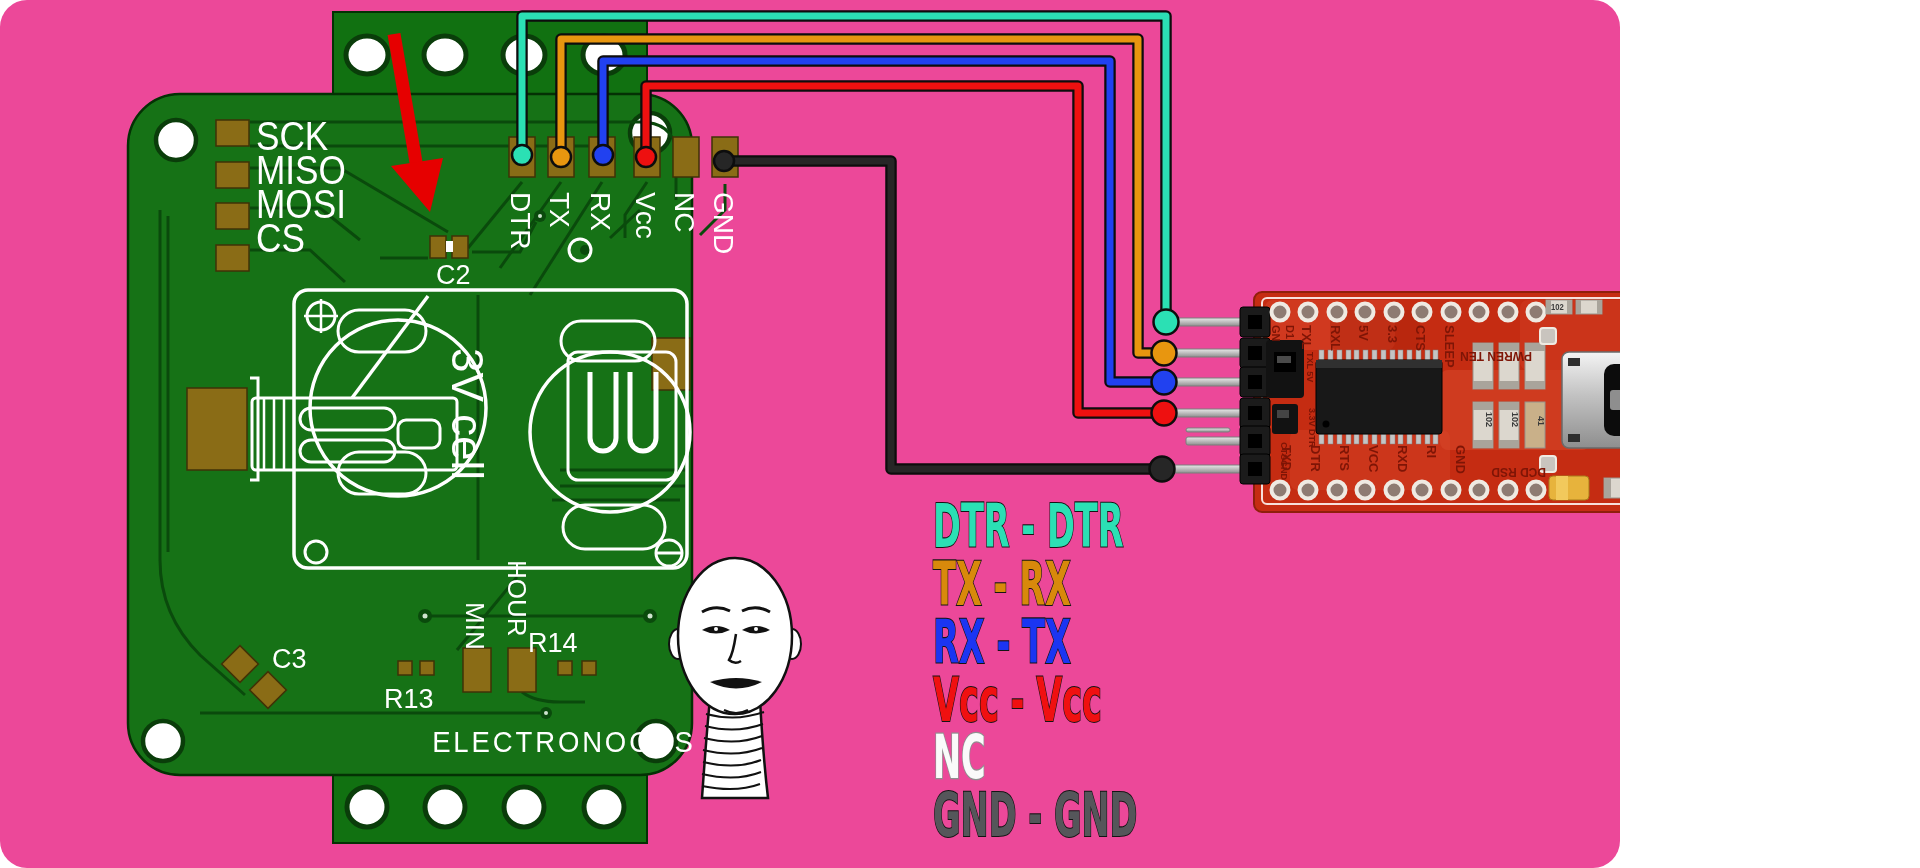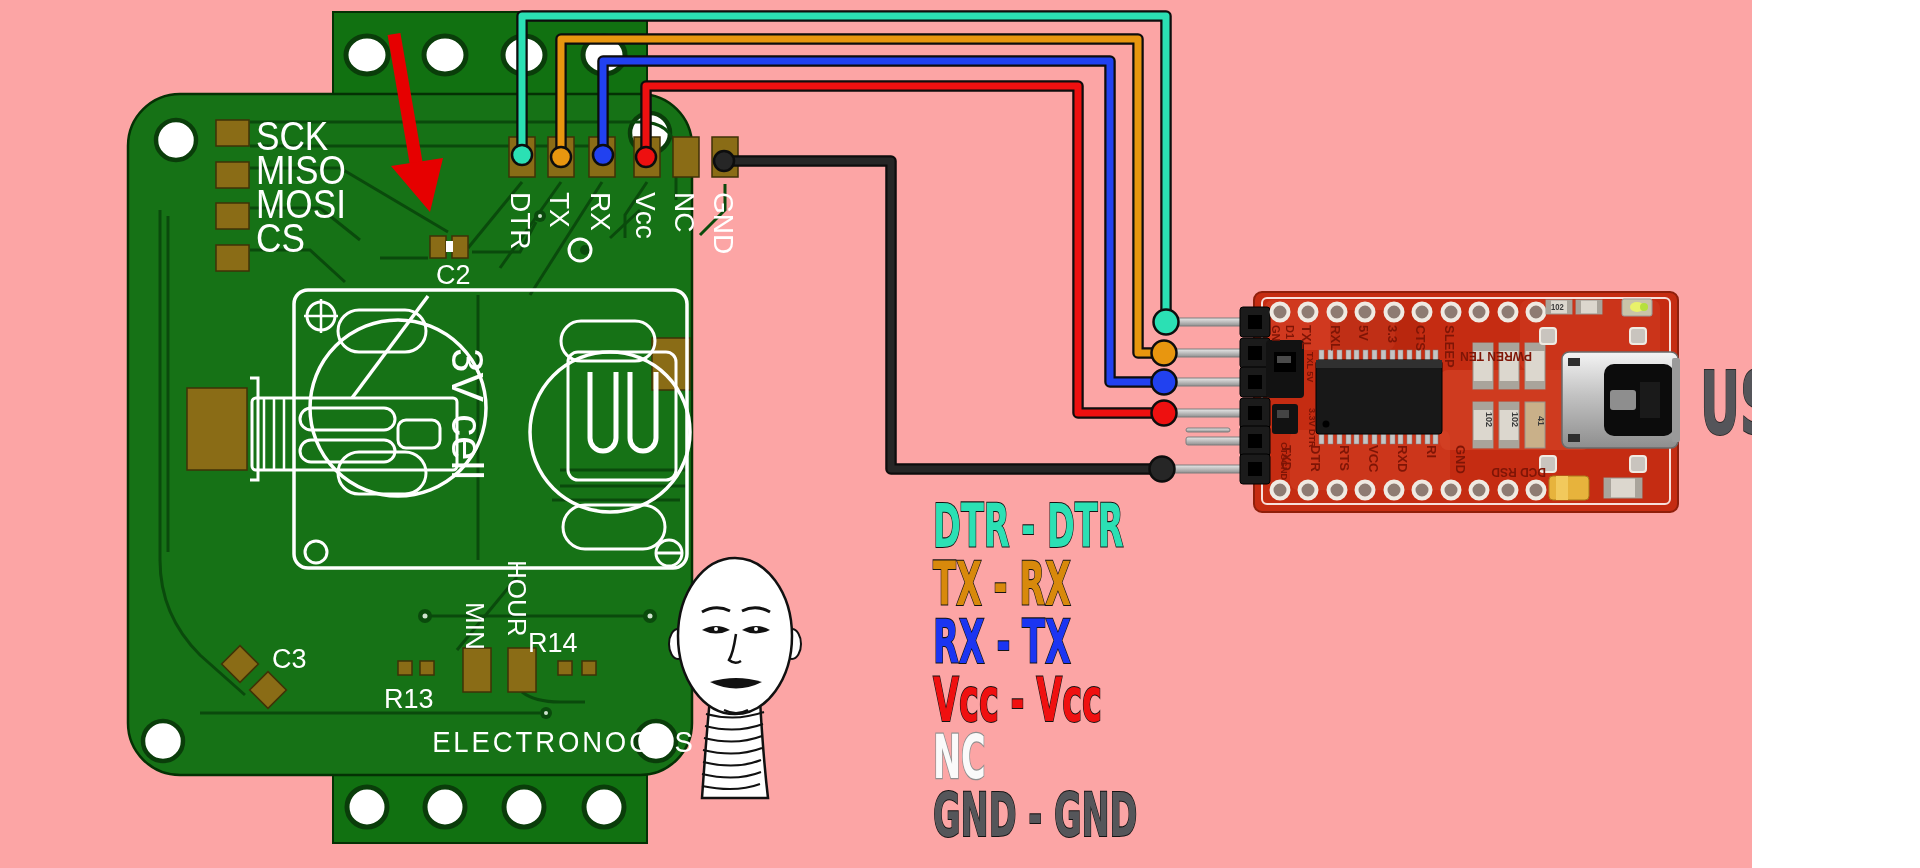--- a/index.html
+++ b/index.html
@@ -1,16 +1,16 @@
 <!DOCTYPE html>
 <html><head>
 <meta charset="utf-8">
 <style>
   html,body{margin:0;padding:0;background:#fff;}
-  .stage{position:relative;width:1752px;height:868px;background:#fca5a5;overflow:hidden;}
+  .stage{position:relative;width:1620px;height:868px;background:#ec4899;overflow:hidden;border-radius:27px;}
   svg{position:absolute;left:0;top:0;}
   .silk{fill:#ffffff;font-family:"Liberation Sans",sans-serif;}
   .redlbl{fill:#7E1506;font-family:"Liberation Sans",sans-serif;font-weight:bold;}
   .smdlbl{fill:#3a3a3a;font-family:"Liberation Sans",sans-serif;font-weight:bold;}
   .biglbl{font-family:"DejaVu Sans",sans-serif;font-weight:bold;}
   text{user-select:none;}
 </style>
 </head>
 <body>
 

